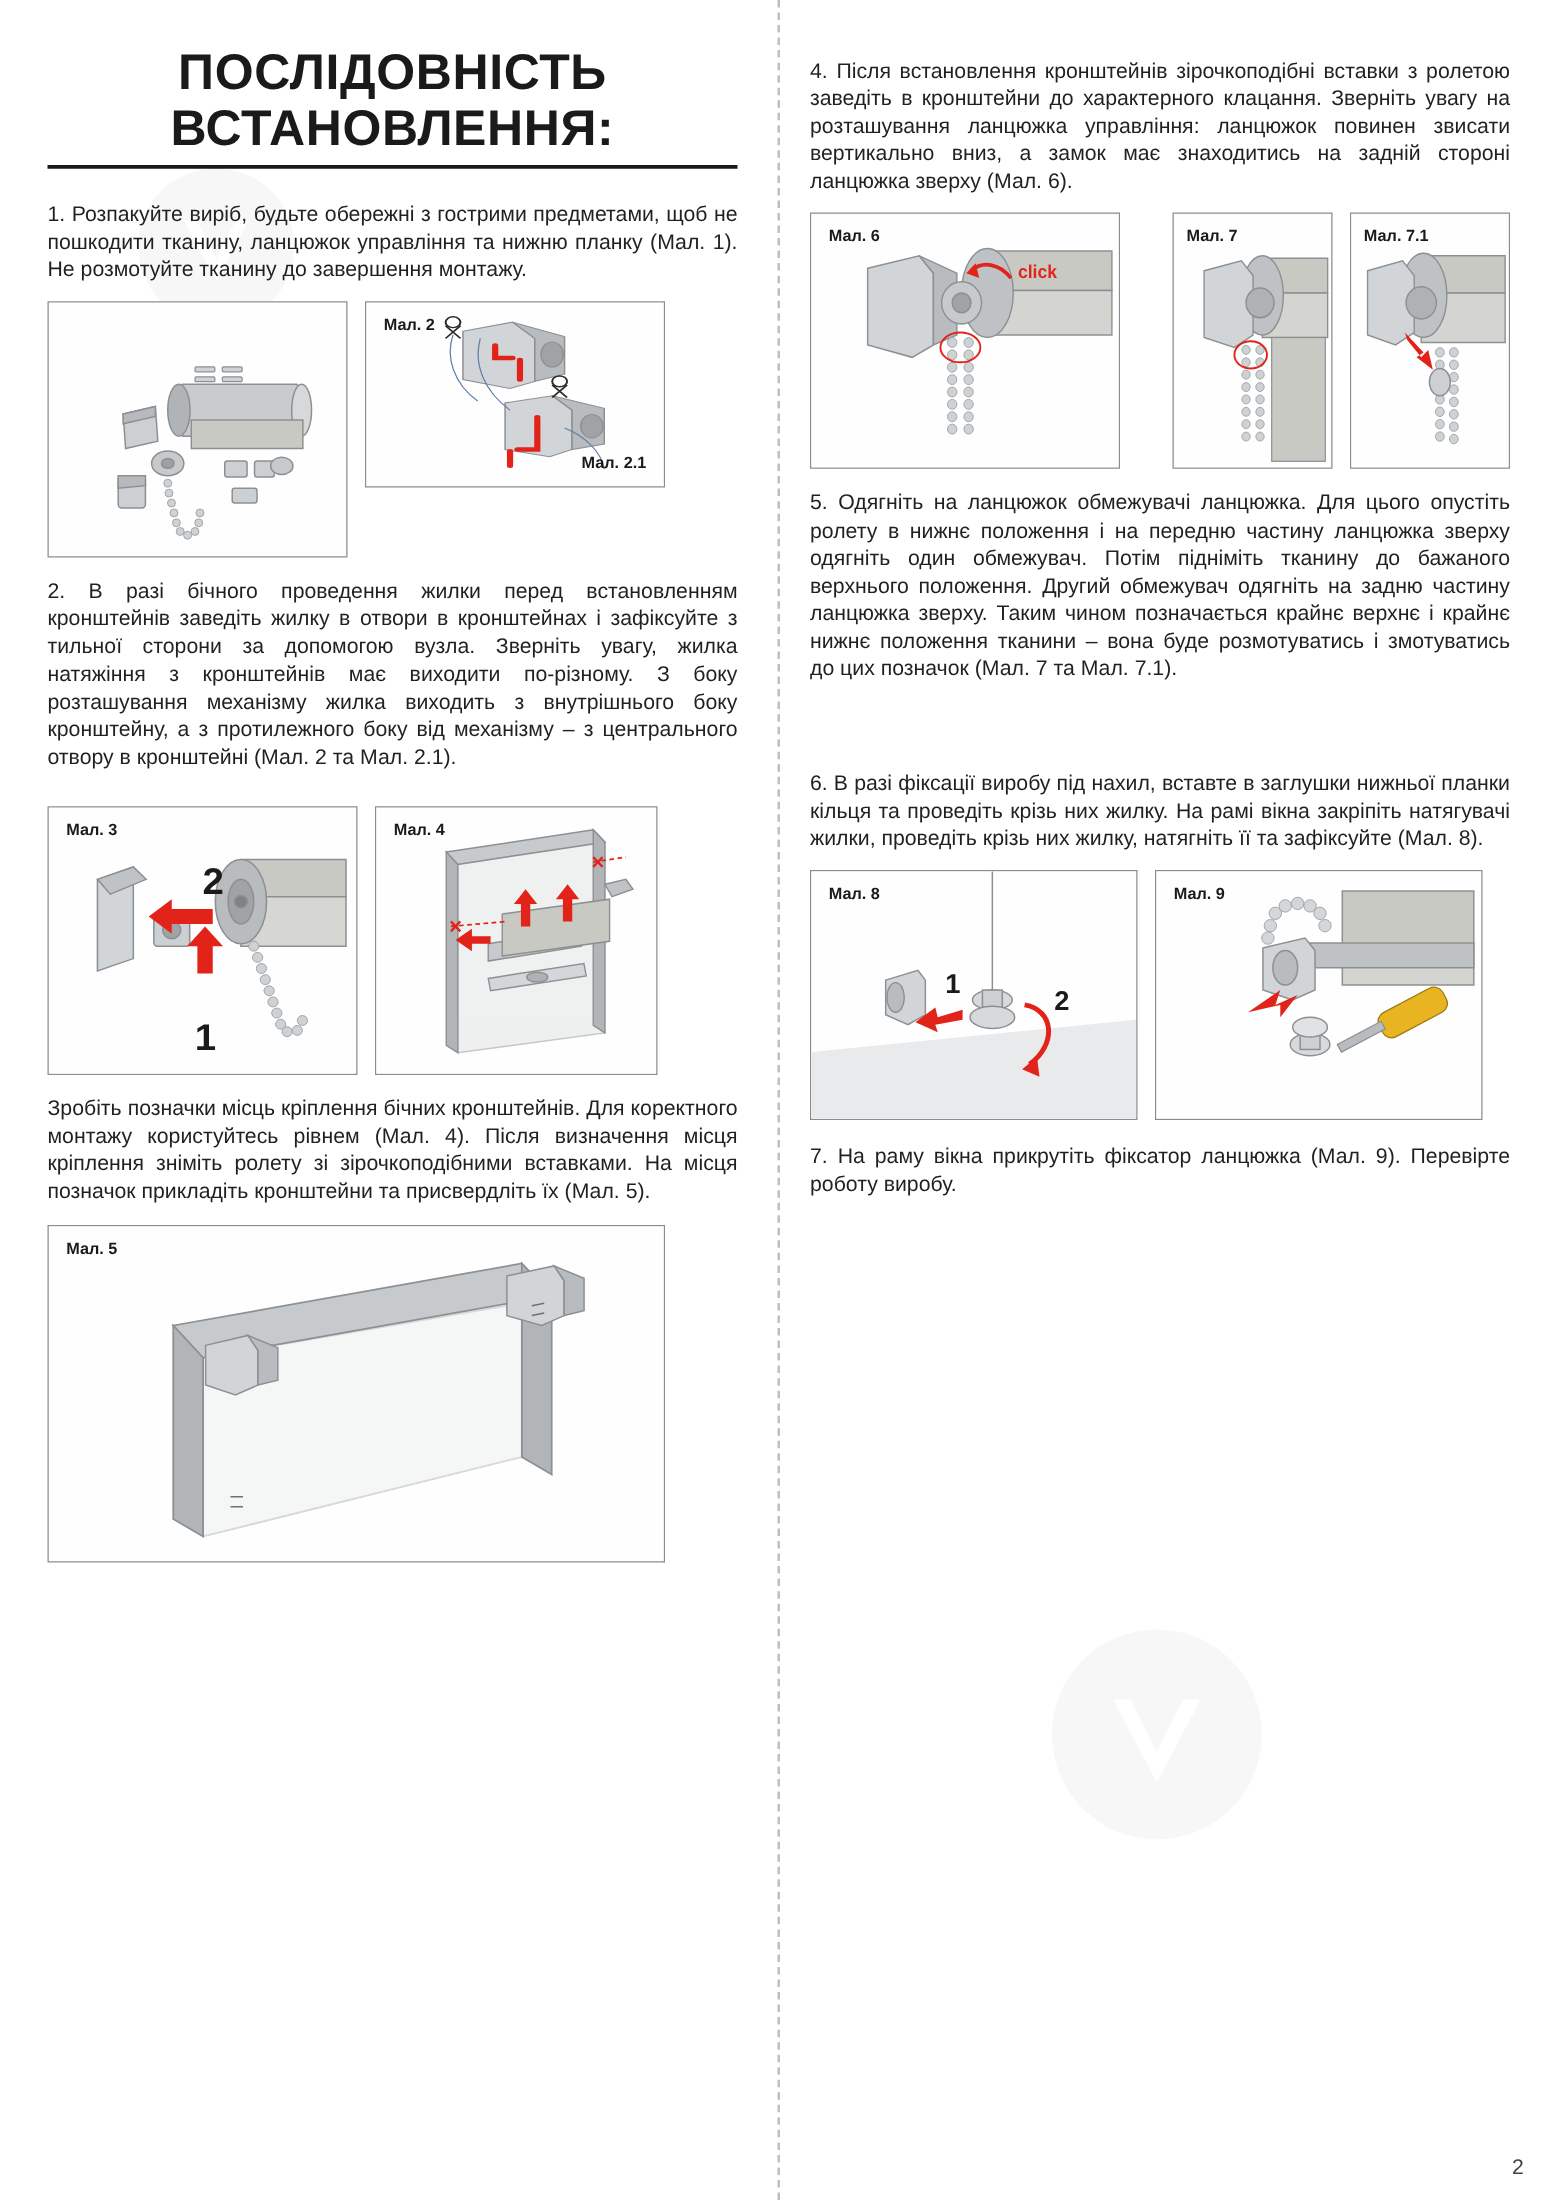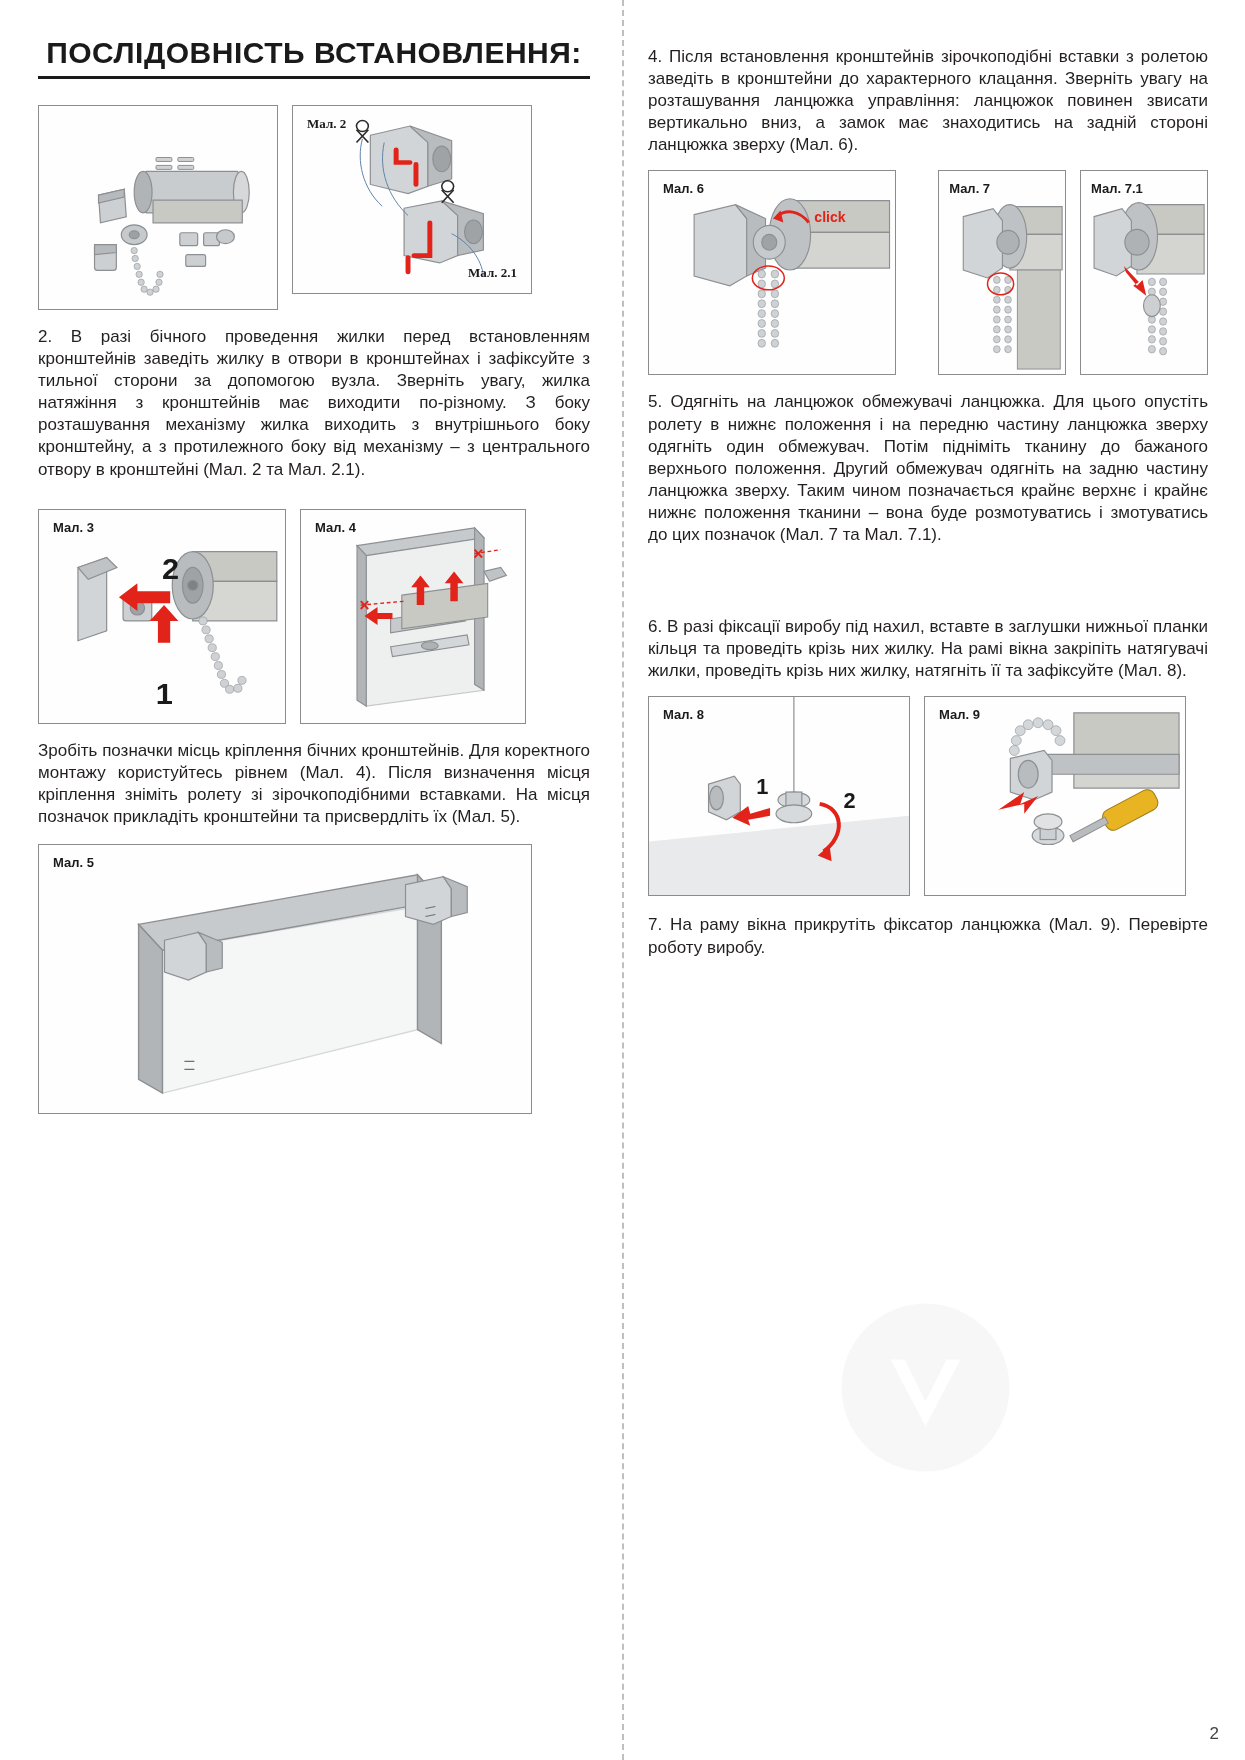--- a/index.html
+++ b/index.html
@@ -22,21 +22,21 @@
     width:0;
     border-left:2px dashed #bfbfbf;
   }
   .col-left{
     position:absolute;left:38px;top:28px;width:552px;
   }
   .col-right{
     position:absolute;left:648px;top:28px;width:560px;
   }
   h1.title{
-    font-size:30px;
+    font-size:40px;
     font-weight:bold;
     letter-spacing:0.5px;
     margin:8px 0 0 0;
     text-align:center;
     color:#1a1a1a;
   }
   .title-underline{
     border-bottom:3px solid #1a1a1a;
     margin:6px 0 26px 0;
     width:100%;
@@ -93,20 +93,21 @@
   <svg class="watermark wm2" viewBox="0 0 100 100">
     <circle cx="50" cy="50" r="48" fill="#9aa0a6"></circle>
     <path d="M30 34 L50 72 L70 34 L62 34 L50 58 L38 34 Z" fill="#ffffff"></path>
   </svg>
 
   <div class="col-left">
 
     <h1 class="title">ПОСЛІДОВНІСТЬ ВСТАНОВЛЕННЯ:</h1>
     <div class="title-underline"></div>
 
+    <p class="step">1. Розпакуйте виріб, будьте обережні з гострими предметами, щоб не пошкодити тканину, ланцюжок управління та нижню планку (Мал. 1). Не розмотуйте тканину до завершення монтажу.</p>
 
     <div class="fig-row">
       <div class="fig" style="width:240px;height:205px;">
         <svg viewBox="0 0 240 205" preserveAspectRatio="none">
           <rect width="240" height="205" fill="#fefefe"></rect>
 
           <g stroke="#8d9093" stroke-width="1.2" fill="#c3c6c8">
 
             <path d="M108 66 L200 66 L210 78 L210 96 L200 108 L108 108 L100 96 L100 78 Z" fill="#c9ccce"></path>
             <ellipse cx="105" cy="87" rx="9" ry="21" fill="#b0b4b7"></ellipse>
@@ -142,21 +143,21 @@
             <circle cx="103" cy="178" r="3.2"></circle>
               <circle cx="106" cy="185" r="3.2"></circle>
             <circle cx="112" cy="188" r="3.2"></circle>
               <circle cx="118" cy="185" r="3.2"></circle>
             <circle cx="121" cy="178" r="3.2"></circle>
               <circle cx="122" cy="170" r="3.2"></circle>
           </g>
         </svg>
       </div>
 
-      <div class="fig" style="width:240px;height:189px;font-family:Liberation Serif, serif;">
+      <div class="fig" style="width:240px;height:149px;">
         <div class="fig-label tl">Мал. 2</div>
         <div class="fig-label br">Мал. 2.1</div>
         <svg viewBox="0 0 240 205" preserveAspectRatio="none">
           <rect width="240" height="205" fill="#fefefe"></rect>
 
           <g stroke="#8d9093" stroke-width="1.2">
             <path d="M78 32 L118 22 L136 40 L136 88 L116 96 L78 86 Z" fill="#d2d5d7"></path>
             <path d="M118 22 L160 38 L160 80 L136 88 L136 40 Z" fill="#b9bcbe"></path>
             <ellipse cx="150" cy="58" rx="9" ry="14" fill="#9fa3a6"></ellipse>
           </g>

